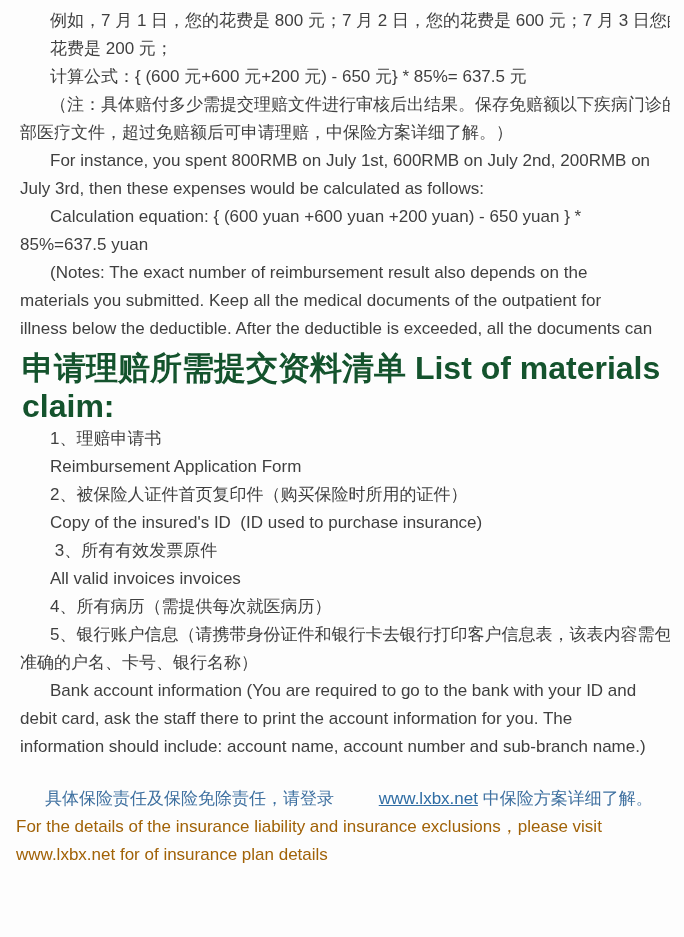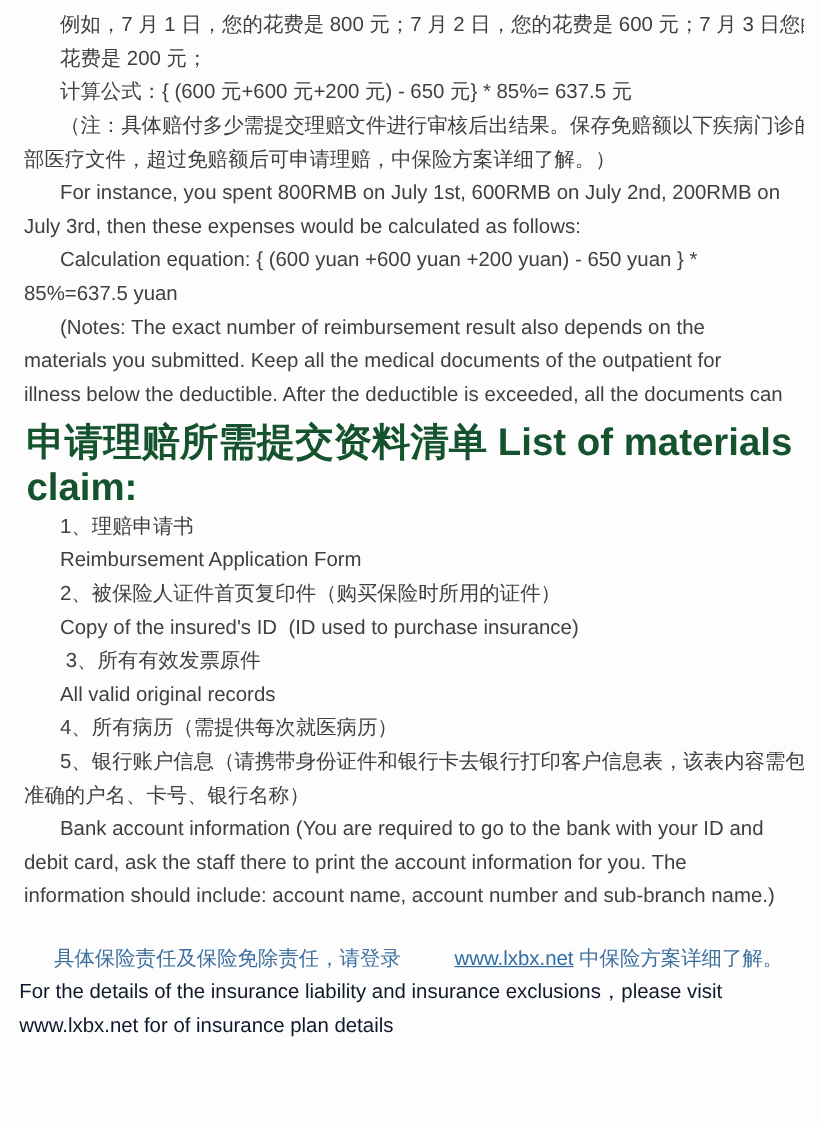--- a/index.html
+++ b/index.html
@@ -31,21 +31,21 @@
     min-height: 38px;
     color: #14532d;
     padding-left: 2px;
   }
   .line.heading.first { margin-top: 6px; }
   .line.footer-cn {
     color: #3d6f9f;
     margin-top: 24px;
     padding-left: 25px;
   }
-  .line.footer-en { color: #0f172a; padding-left: 0; margin-left: -4px; }
+  .line.footer-en { color: #a16207; padding-left: 0; margin-left: -4px; }
   .link {
     color: #2f6da4;
     text-decoration: underline;
     cursor: pointer;
     margin-left: 40px;
   }
 </style>
 </head>
 <body>
 
@@ -63,21 +63,21 @@
       <div class="line body indent">(Notes: The exact number of reimbursement result also depends on the</div>
       <div class="line body">materials you submitted. Keep all the medical documents of the outpatient for</div>
       <div class="line body">illness below the deductible. After the deductible is exceeded, all the documents can</div>
       <div class="line heading first">申请理赔所需提交资料清单 List of materials required for</div>
       <div class="line heading">claim:</div>
       <div class="line body indent">1、理赔申请书</div>
       <div class="line body indent">Reimbursement Application Form</div>
       <div class="line body indent">2、被保险人证件首页复印件（购买保险时所用的证件）</div>
       <div class="line body indent">Copy of the insured's ID  (ID used to purchase insurance)</div>
       <div class="line body indent"> 3、所有有效发票原件</div>
-      <div class="line body indent">All valid original records</div>
+      <div class="line body indent">All valid invoices invoices</div>
       <div class="line body indent">4、所有病历（需提供每次就医病历）</div>
       <div class="line body indent">5、银行账户信息（请携带身份证件和银行卡去银行打印客户信息表，该表内容需包括，</div>
       <div class="line body">准确的户名、卡号、银行名称）</div>
       <div class="line body indent">Bank account information (You are required to go to the bank with your ID and</div>
       <div class="line body">debit card, ask the staff there to print the account information for you. The</div>
       <div class="line body">information should include: account name, account number and sub-branch name.)</div>
       <div class="line footer-cn"><span>具体保险责任及保险免除责任，请登录 </span><span class="link">www.lxbx.net</span><span> 中保险方案详细了解。</span></div>
       <div class="line footer-en">For the details of the insurance liability and insurance exclusions，please visit</div>
       <div class="line footer-en">www.lxbx.net for of insurance plan details</div>
     </div>

